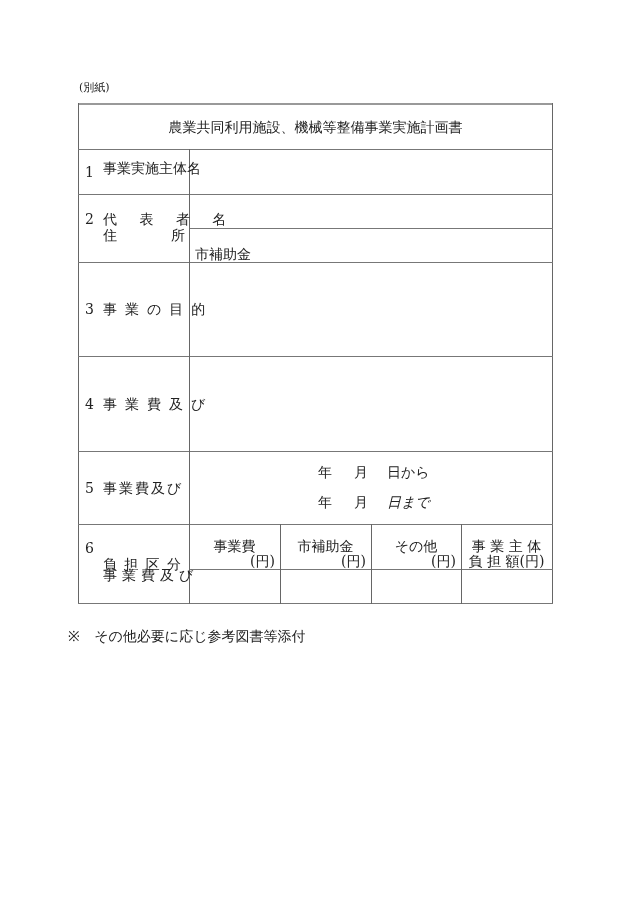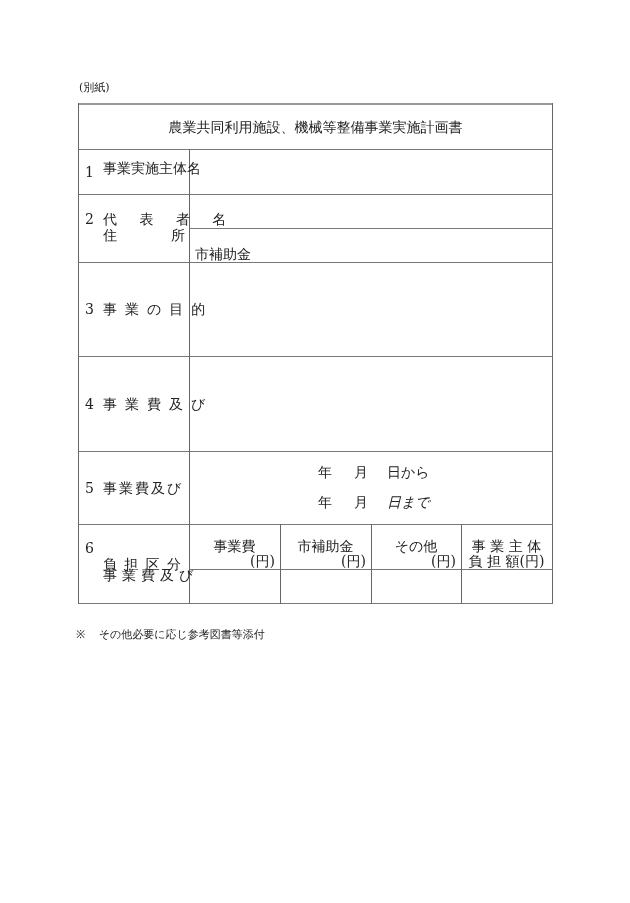--- a/index.html
+++ b/index.html
@@ -9,21 +9,21 @@
       color: #222222;
       font-size: 11px;
     }
     .abs { position: absolute; }
     .note-top { left: 79px; top: 80px; font-size: 11px; }
     .line-h { position: absolute; height: 1px; background: #777777; }
     .line-v { position: absolute; width: 1px; background: #666666; }
     .border-top { background: #999999; height: 2px; }
     .txt { position: absolute; white-space: nowrap; font-size: 14px; line-height: 14px; }
     .spread { display: flex; justify-content: space-between; }
-    .footer-note { left: 76px; top: 626px; font-size: 11px; }
+    .footer-note { left: 68px; top: 626px; font-size: 14px; }
   </style>
 </head>
 <body>
 
 <div class="abs note-top">(別紙)</div>
 
 <div>
 
   <div class="line-h border-top" style="left:78px; top:103px; width:475px;"></div>
   <div class="line-v" style="left:78px; top:103px; height:501px;"></div>

